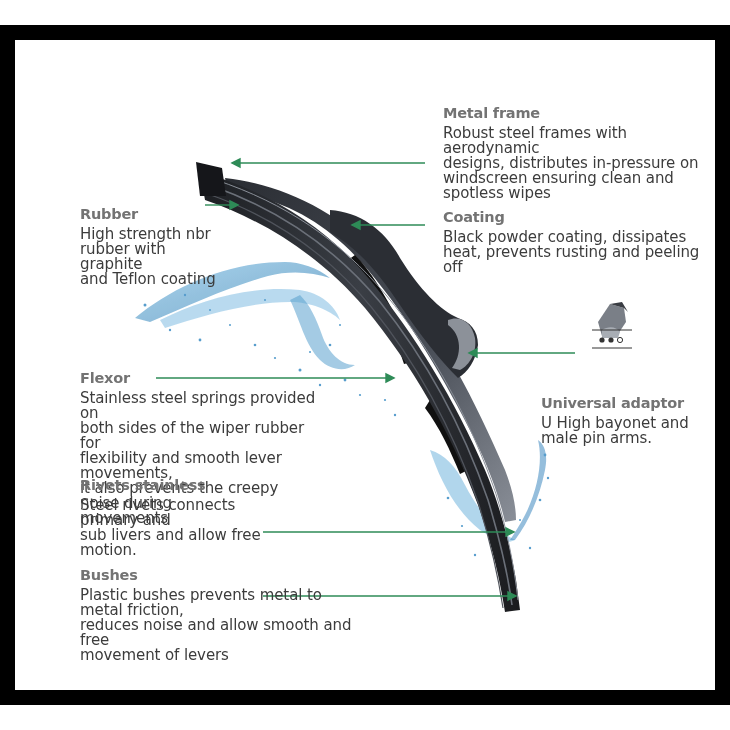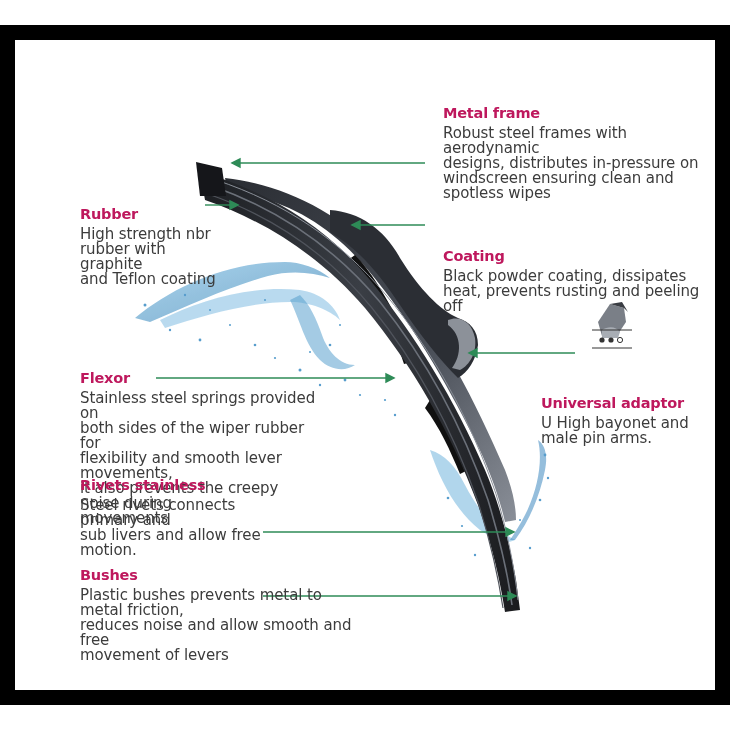--- a/index.html
+++ b/index.html
@@ -1,21 +1,21 @@
 <!DOCTYPE html>
 <html><head>
 <meta charset="utf-8">
 <style>
   html, body { margin: 0; padding: 0; background: #ffffff; }
   body { width: 730px; height: 730px; position: relative; overflow: hidden; font-family: "DejaVu Sans", "Liberation Sans", sans-serif; }
   .frame { position: absolute; left: 0; top: 25px; width: 730px; height: 680px; background: #000; }
   .canvas { position: absolute; left: 15px; top: 40px; width: 700px; height: 650px; background: #fff; }
   .art { position: absolute; left: 0; top: 0; width: 730px; height: 730px; }
   .label { position: absolute; color: #3a3a3a; }
-  .label .title { font-weight: bold; font-size: 14.5px; color: #be185d; letter-spacing: -0.2px; line-height: 18px; margin-bottom: 4px; }
+  .label .title { font-weight: bold; font-size: 14.5px; color: #737373; letter-spacing: -0.2px; line-height: 18px; margin-bottom: 4px; }
   .label .desc { font-size: 15px; line-height: 15px; color: #3c3c3c; letter-spacing: -0.1px; white-space: pre-line; }
 </style>
 </head>
 <body>
 
 <div class="frame"></div>
 <div class="canvas"></div>
 
 <svg class="art" viewBox="0 0 730 730">
   <defs>
@@ -135,21 +135,21 @@
 windscreen ensuring clean and spotless wipes</div>
 </div>
 
 <div class="label" style="left:80px; top:205px; width:140px;">
   <div class="title">Rubber</div>
   <div class="desc">High strength nbr
 rubber with graphite
 and Teflon coating</div>
 </div>
 
-<div class="label" style="left:443px; top:208px; width:260px;margin-top:39px;">
+<div class="label" style="left:443px; top:208px; width:260px;">
   <div class="title">Coating</div>
   <div class="desc">Black powder coating, dissipates
 heat, prevents rusting and peeling off</div>
 </div>
 
 <div class="label" style="left:541px; top:370px; width:170px;margin-top:24px;">
   <div class="title">Universal adaptor</div>
   <div class="desc">U High bayonet and
 male pin arms.</div>
 </div>

